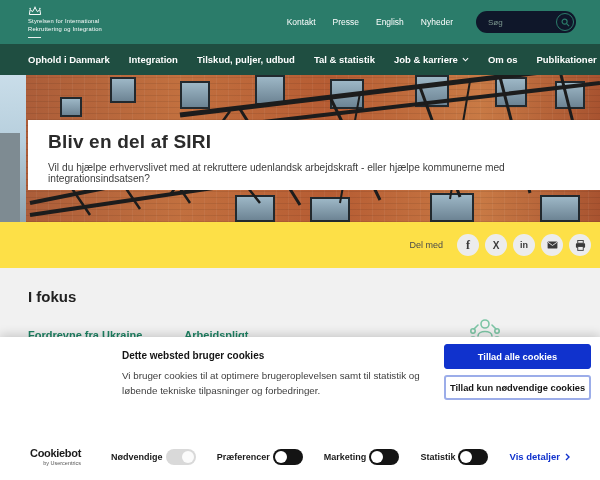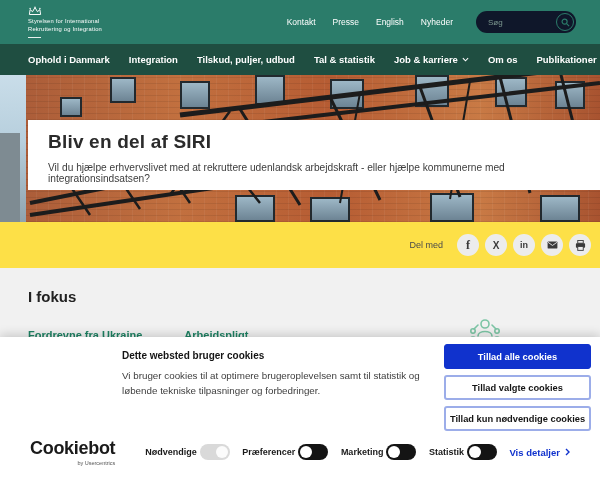--- a/index.html
+++ b/index.html
@@ -61,21 +61,21 @@
   .cookiebar { position:absolute; left:0; right:0; bottom:0; height:143px; background:#fff; box-shadow:0 -2px 10px rgba(0,0,0,.18); z-index:10; }
   .cb-text { position:absolute; left:122px; top:13px; width:330px; }
   .cb-title { font-size:10px; font-weight:bold; color:#141414; }
   .cb-body { margin-top:7px; font-size:9.8px; color:#404040; line-height:1.55; }
   .cb-buttons { position:absolute; right:9px; top:7px; width:147px; display:flex; flex-direction:column; gap:6px; }
   .cb-btn { height:25px; border-radius:3px; font-size:9.3px; font-weight:bold; display:flex; align-items:center; justify-content:center; cursor:pointer; font-family:"Liberation Sans", sans-serif; }
   .cb-btn.primary { background:#1032cd; color:#fff; border:1px solid #1032cd; }
   .cb-btn.outline { background:#fff; color:#141414; border:2px solid #9cade9; }
   .cb-bottom { position:absolute; left:30px; right:30px; bottom:14px; display:flex; align-items:center; }
   .cb-logo { display:flex; flex-direction:column; align-items:flex-end; margin-right:30px; }
-  .cb-logo .name { font-size:18px; font-weight:bold; color:#1a1a1a; letter-spacing:-.3px; }
+  .cb-logo .name { font-size:11px; font-weight:bold; color:#1a1a1a; letter-spacing:-.3px; }
   .cb-logo .byline { font-size:5.5px; color:#555; margin-top:1px; }
   .cb-toggles { flex:1; display:flex; align-items:center; justify-content:space-between; }
   .tgl-item { display:flex; align-items:center; gap:3px; }
   .tgl-label { font-size:9px; font-weight:bold; color:#1a1a1a; }
   .toggle { width:30px; height:16px; border-radius:8px; position:relative; cursor:pointer; }
   .toggle .knob { position:absolute; top:2px; width:12px; height:12px; border-radius:50%; background:#fff; }
   .toggle.on-disabled { background:#d9d9d9; }
   .toggle.on-disabled .knob { right:2px; background:#fbfbfb; }
   .toggle.off { background:#141414; }
   .toggle.off .knob { left:2px; }
@@ -244,21 +244,20 @@
   </svg>
 </div>
 
 <div class="cookiebar">
   <div class="cb-text">
     <div class="cb-title">Dette websted bruger cookies</div>
     <div class="cb-body">Vi bruger cookies til at optimere brugeroplevelsen samt til statistik og løbende tekniske tilpasninger og forbedringer.</div>
   </div>
   <div class="cb-buttons">
     <button class="cb-btn primary">Tillad alle cookies</button>
-    <button class="cb-btn outline">Tillad valgte cookies</button>
     <button class="cb-btn outline">Tillad kun nødvendige cookies</button>
   </div>
   <div class="cb-bottom">
     <div class="cb-logo">
       <span class="name">Cookiebot</span>
       <span class="byline">by Usercentrics</span>
     </div>
     <div class="cb-toggles">
       <span class="tgl-item">
         <span class="tgl-label">Nødvendige</span>

